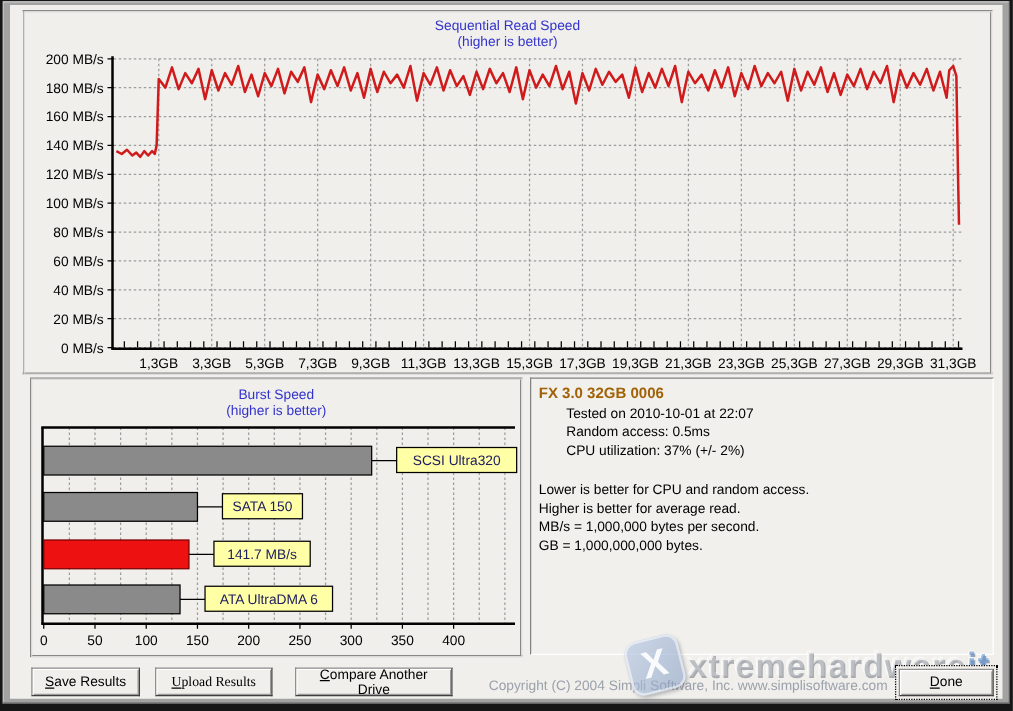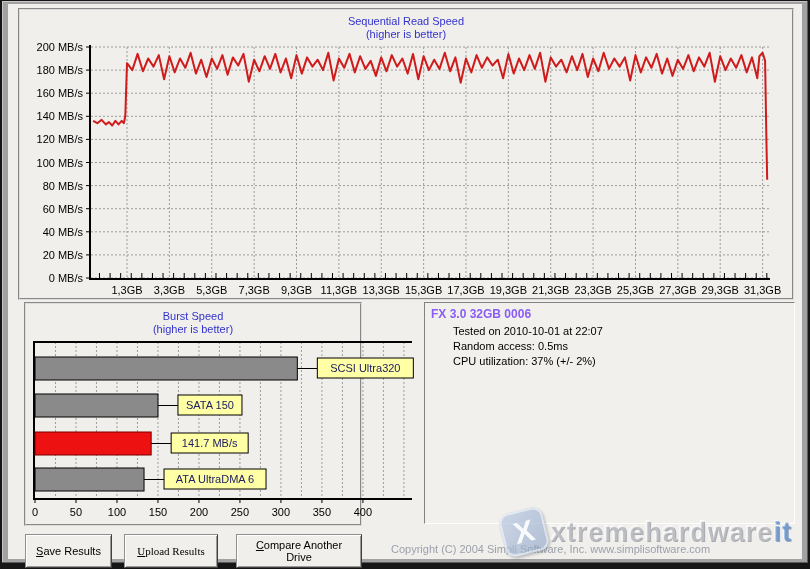--- a/index.html
+++ b/index.html
@@ -5,38 +5,38 @@
   * { box-sizing: border-box; }
   html,body { margin:0; padding:0; background:#000; }
   body { font-family:"Liberation Sans", sans-serif; font-size:11px; color:#000; }
   #app { position:relative; width:810px; height:569px; background:#161616; overflow:hidden; }
   #bevel { position:absolute; left:2px; top:1px; right:2px; bottom:6px; background:#a2a2a2;
            box-shadow: inset -1px -1px 0 #5c5c5c, inset 1px 1px 0 #c7c7c7; }
   #content { position:absolute; left:8px; top:4px; width:794px; height:555px; background:#f0efec; }
 
   .grouppanel { position:absolute; border:2px groove #dcdcdc; background:#f0efec; }
   #seq-panel   { left:10px; top:4px;   width:776px; height:292px; }
-  #burst-panel { left:16px; top:298px; width:338px; height:224px; }
+  #burst-panel { left:16px; top:298px; width:394px; height:224px; }
 
   .chart-title { position:absolute; left:0; right:0; text-align:center; color:#3333cc; line-height:13px; }
   #seq-title-block { top:5px; }
   #burst-title-block { top:6px; }
 
   svg text { font-family:"Liberation Sans", sans-serif; font-size:11px; fill:#000; }
   #seq-svg   { position:absolute; left:0; top:0; }
   #burst-svg { position:absolute; left:0; top:0; }
 
   #info-panel { position:absolute; left:416px; top:298px; width:371px; height:222px;
                 background:#f1f0ed; border:1px solid; border-color:#828282 #ffffff #ffffff #828282; }
-  .info-title { margin:4px 4px 3px 6px; color:#8b5cf6; font-weight:bold; font-size:12px; }
+  .info-title { margin:4px 4px 3px 6px; color:#a16207; font-weight:bold; font-size:12px; }
   .info-details { margin-left:28px; }
   .info-details div, .info-notes div { line-height:15px; }
   .info-notes { margin:16px 0 0 6px; }
 
-  .btn { position:absolute; height:34px; background:#f0efec; color:#000; font-size:11px;
+  .btn { position:absolute; height:23px; background:#f0efec; color:#000; font-size:11px;
          border:1px solid; border-color:#8f8f8f #3f3f3f #3f3f3f #8f8f8f;
          box-shadow: inset 1px 1px 0 #ffffff, inset -1px -1px 0 #9a9a9a;
          display:flex; align-items:center; justify-content:center; cursor:default; }
   .btn-label { display:block; }
   .btn-label::first-letter { text-decoration:underline; }
   #save-btn    { left:17px;  top:530px; width:87px; }
   #upload-btn  { left:116px; top:530px; width:94px;font-family:Liberation Serif, serif; }
   #compare-btn { left:228px; top:530px; width:126px; }
   #done-wrap   { position:absolute; left:708px; top:528px; width:82px; height:28px;
                  border:1px dotted #000; padding:2px; background:#f0efec; z-index:3; }
@@ -270,34 +270,45 @@
         </svg>
     </div>
 
     <div id="info-panel">
       <div class="info-title">FX 3.0 32GB 0006</div>
       <div class="info-details">
         <div>Tested on 2010-10-01 at 22:07</div>
         <div>Random access: 0.5ms</div>
         <div>CPU utilization: 37% (+/- 2%)</div>
       </div>
+      <div class="info-notes">
+        <div>Lower is better for CPU and random access.</div>
+        <div>Higher is better for average read.</div>
+        <div>MB/s = 1,000,000 bytes per second.</div>
+        <div>GB = 1,000,000,000 bytes.</div>
+      </div>
     </div>
 
     <div id="copyright">Copyright (C) 2004 Simpli Software, Inc. www.simplisoftware.com</div>
 
     <div id="watermark">
       <div id="wm-logo">X</div>
       <span class="wm-text">xtremehardware</span>
       <span class="wm-text wm-suffix">it</span>
     </div>
 
     <button id="save-btn" class="btn">
       <span class="btn-label">Save Results</span>
     </button>
     <button id="upload-btn" class="btn">
       <span class="btn-label">Upload Results</span>
     </button>
     <button id="compare-btn" class="btn">
       <span class="btn-label">Compare Another Drive</span>
     </button>
+    <div id="done-wrap">
+      <button id="done-btn" class="btn">
+        <span class="btn-label">Done</span>
+      </button>
+    </div>
 
   </div>
 </div>
 
 </body></html>

